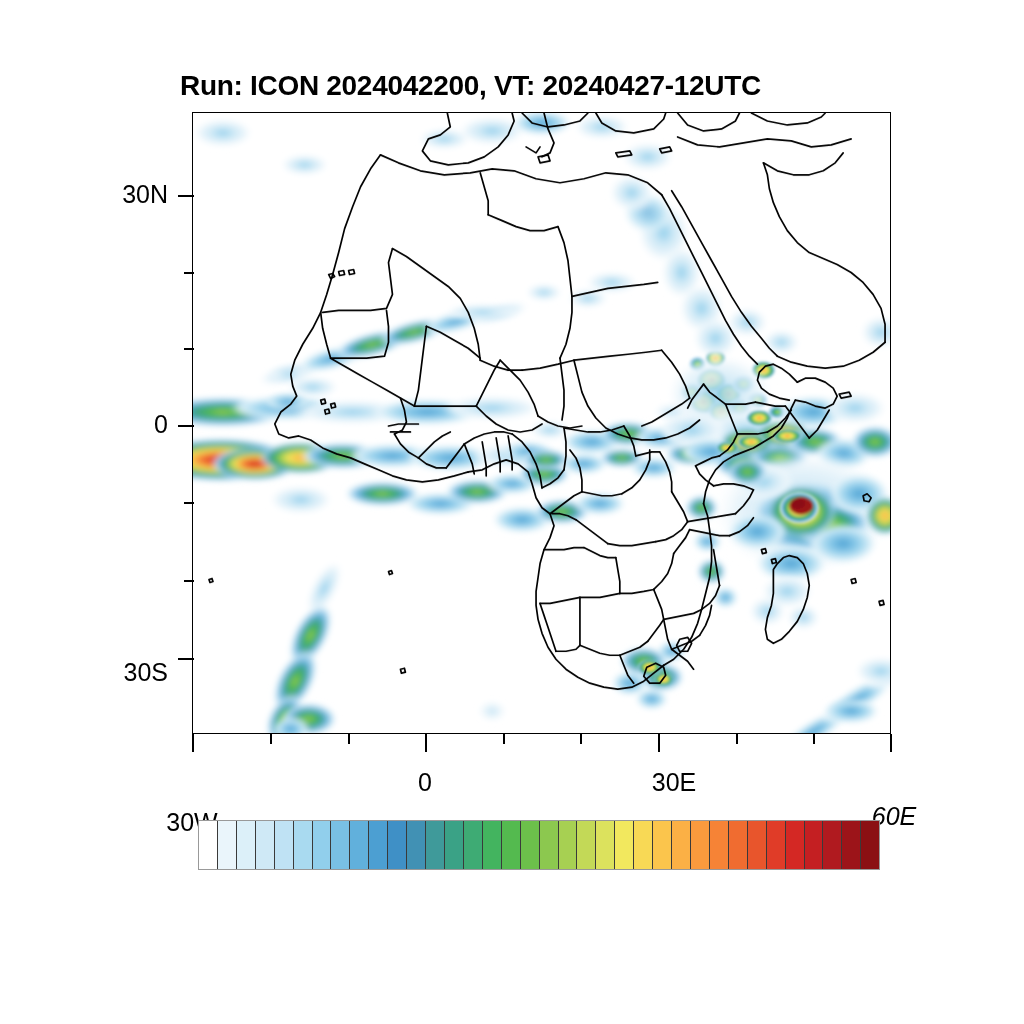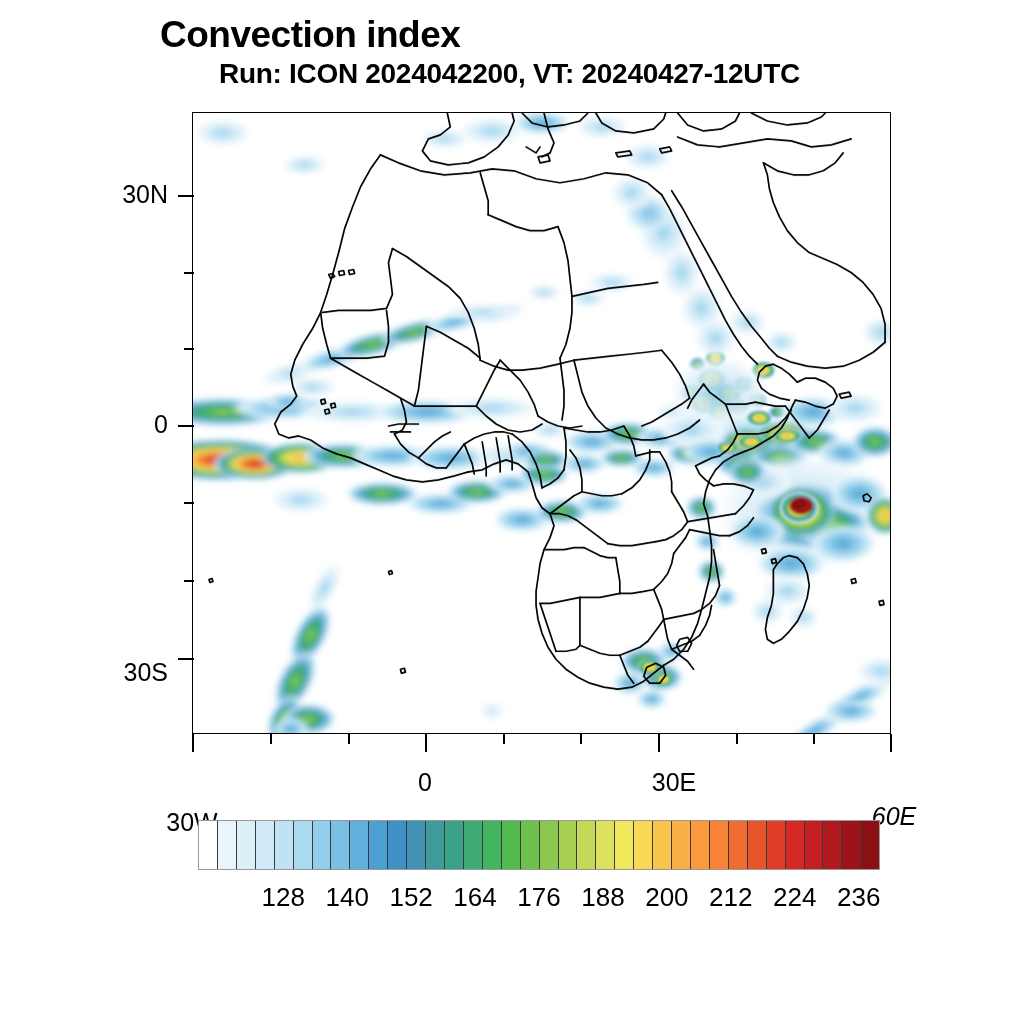--- a/index.html
+++ b/index.html
@@ -2,22 +2,22 @@
 <html><head>
 <meta charset="utf-8">
 <style>
   html,body{margin:0;padding:0;background:#ffffff;}
   body{width:1024px;height:1024px;overflow:hidden;
        font-family:"Liberation Sans", sans-serif;color:#000;}
   #root{position:relative;width:1024px;height:1024px;}
 
   .title{position:absolute;left:160px;top:16px;font-size:37px;font-weight:bold;
          letter-spacing:-0.5px;white-space:nowrap;line-height:1;}
-  .subtitle{position:absolute;left:180px;top:60px;font-size:28px;font-weight:bold;
-            letter-spacing:-0.3px;white-space:nowrap;line-height:1;margin-left:39px;}
+  .subtitle{position:absolute;left:180px;top:72px;font-size:28px;font-weight:bold;
+            letter-spacing:-0.3px;white-space:nowrap;line-height:1;}
 
   
   #mapframe{position:absolute;left:192px;top:112px;width:699px;height:622px;
             border:1.6px solid #000;box-sizing:border-box;background:#fff;overflow:hidden;}
   #mapsvg{position:absolute;left:0;top:0;width:100%;height:100%;display:block;}
 
   
   .tickY{position:absolute;background:#000;height:1.6px;}
   .tickX{position:absolute;background:#000;width:1.6px;}
   .labY{position:absolute;font-size:25px;text-align:right;white-space:nowrap;line-height:1;}
@@ -30,21 +30,20 @@
   #cbar .cell:last-child{border-right:none;}
   #cbarlabels{position:absolute;left:198px;top:884px;width:682px;height:32px;}
   .cblab{position:absolute;font-size:26px;text-align:center;white-space:nowrap;
          line-height:1;transform:translateX(-50%);}
 </style>
 </head>
 <body>
 
 <div id="root">
 
-  <div class="title">Convection index</div>
   <div class="subtitle">Run: ICON 2024042200,  VT: 20240427-12UTC</div>
 
   <div id="mapframe">
     <svg id="mapsvg" viewBox="0 0 699 622" preserveAspectRatio="none">
       <defs>
 
         <filter id="fsoft" x="-30%" y="-30%" width="160%" height="160%">
           <feGaussianBlur stdDeviation="3.2"></feGaussianBlur>
         </filter>
         <filter id="fsoft2" x="-30%" y="-30%" width="160%" height="160%">
@@ -602,26 +601,14 @@
       <div class="cell" style="background: rgb(246, 131, 54);"></div>
       <div class="cell" style="background: rgb(240, 108, 48);"></div>
       <div class="cell" style="background: rgb(232, 85, 44);"></div>
       <div class="cell" style="background: rgb(224, 60, 40);"></div>
       <div class="cell" style="background: rgb(212, 40, 36);"></div>
       <div class="cell" style="background: rgb(196, 31, 34);"></div>
       <div class="cell" style="background: rgb(176, 26, 31);"></div>
       <div class="cell" style="background: rgb(156, 20, 25);"></div>
       <div class="cell" style="background: rgb(139, 16, 19);"></div>
     </div>
-  <div id="cbarlabels">
-      <div class="cblab" style="left: 12.5%;">128</div>
-      <div class="cblab" style="left: 21.875%;">140</div>
-      <div class="cblab" style="left: 31.25%;">152</div>
-      <div class="cblab" style="left: 40.625%;">164</div>
-      <div class="cblab" style="left: 50%;">176</div>
-      <div class="cblab" style="left: 59.375%;">188</div>
-      <div class="cblab" style="left: 68.75%;">200</div>
-      <div class="cblab" style="left: 78.125%;">212</div>
-      <div class="cblab" style="left: 87.5%;">224</div>
-      <div class="cblab" style="left: 96.875%;">236</div>
-    </div>
 
 </div>
 
 </body></html>

